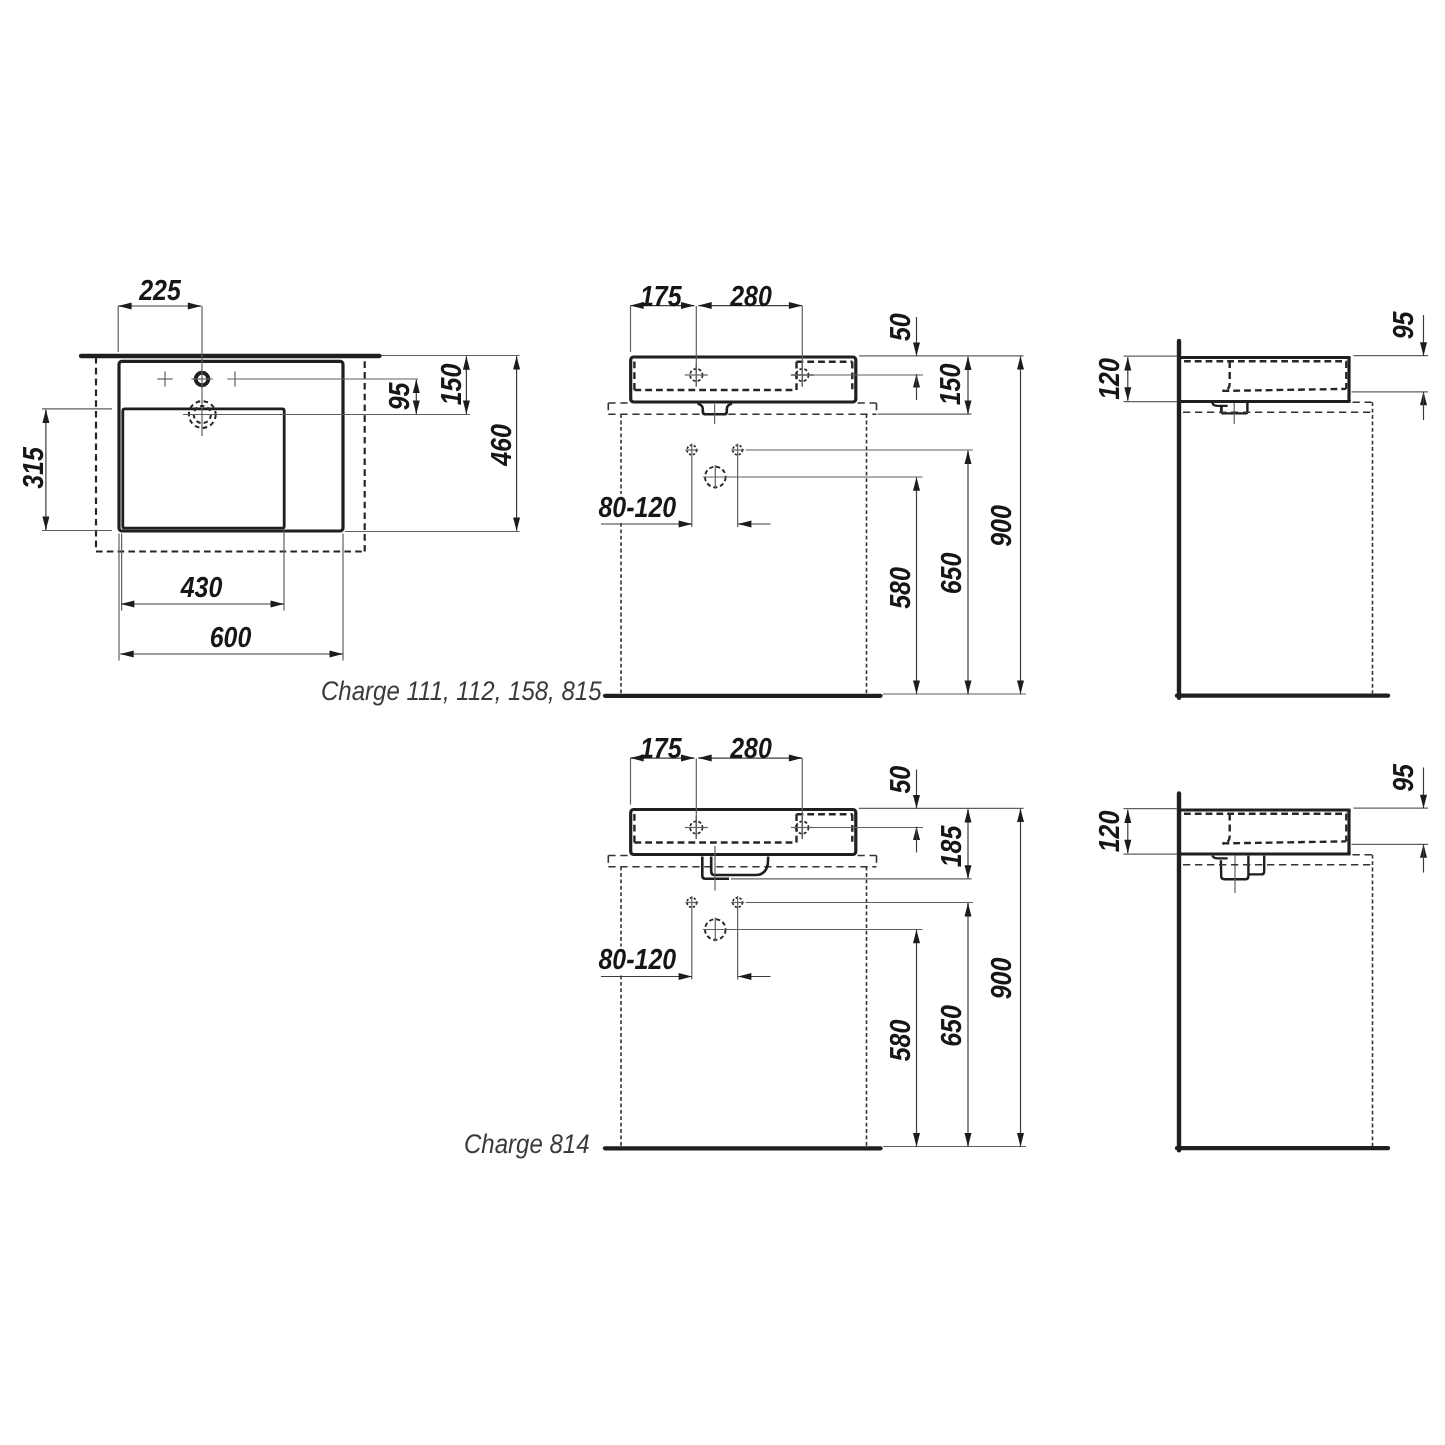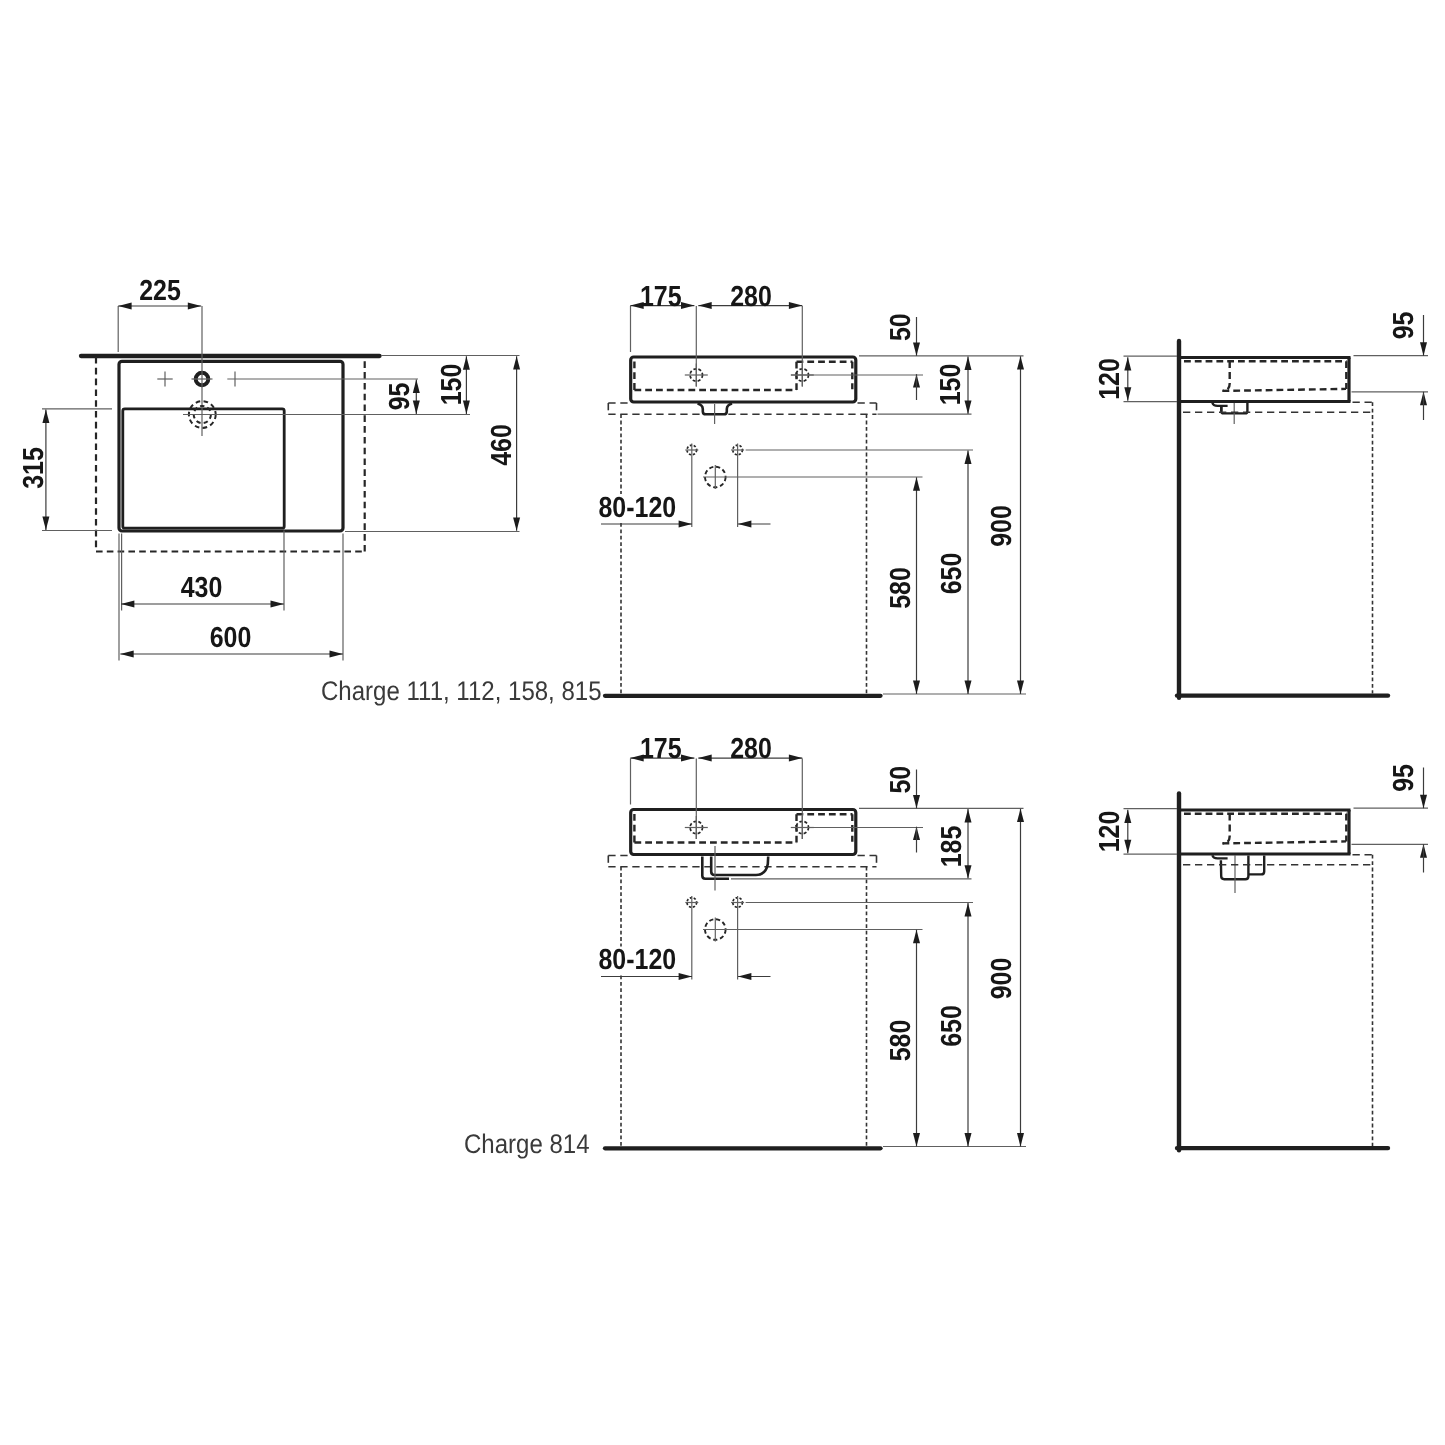--- a/index.html
+++ b/index.html
@@ -1,17 +1,17 @@
 <!DOCTYPE html>
 <html><head><meta charset="utf-8">
 <style>
 html,body{margin:0;padding:0;background:#ffffff;-webkit-font-smoothing:antialiased;}
 text{text-rendering:geometricPrecision;}
 svg{will-change:transform;transform:translateZ(0);}
-#page{width:1445px;height:1445px;position:relative;background:#ffffff;}
+#page{width:1445px;height:1445px;position:relative;background:#ffffff;font-style:italic;}
 </style></head>
 <body>
 <div id="page">
 <svg width="1445" height="1445" viewBox="0 0 1445 1445">
 <rect x="0" y="0" width="1445" height="1445" fill="#ffffff"></rect>
 <line x1="81" y1="356" x2="379.5" y2="356" stroke="#1f1f1f" stroke-width="4.3" stroke-linecap="round"></line>
 <line x1="96" y1="357" x2="96" y2="551.5" stroke="#262626" stroke-width="2.2" stroke-linecap="butt" stroke-dasharray="6.6 4.2"></line>
 <line x1="96" y1="551.5" x2="364.7" y2="551.5" stroke="#262626" stroke-width="2.2" stroke-linecap="butt" stroke-dasharray="6.6 4.2"></line>
 <line x1="364.7" y1="551.5" x2="364.7" y2="357" stroke="#262626" stroke-width="2.2" stroke-linecap="butt" stroke-dasharray="6.6 4.2"></line>
 <rect x="119" y="361.3" width="224" height="169.7" rx="3" fill="none" stroke="#1f1f1f" stroke-width="3.2"></rect>

